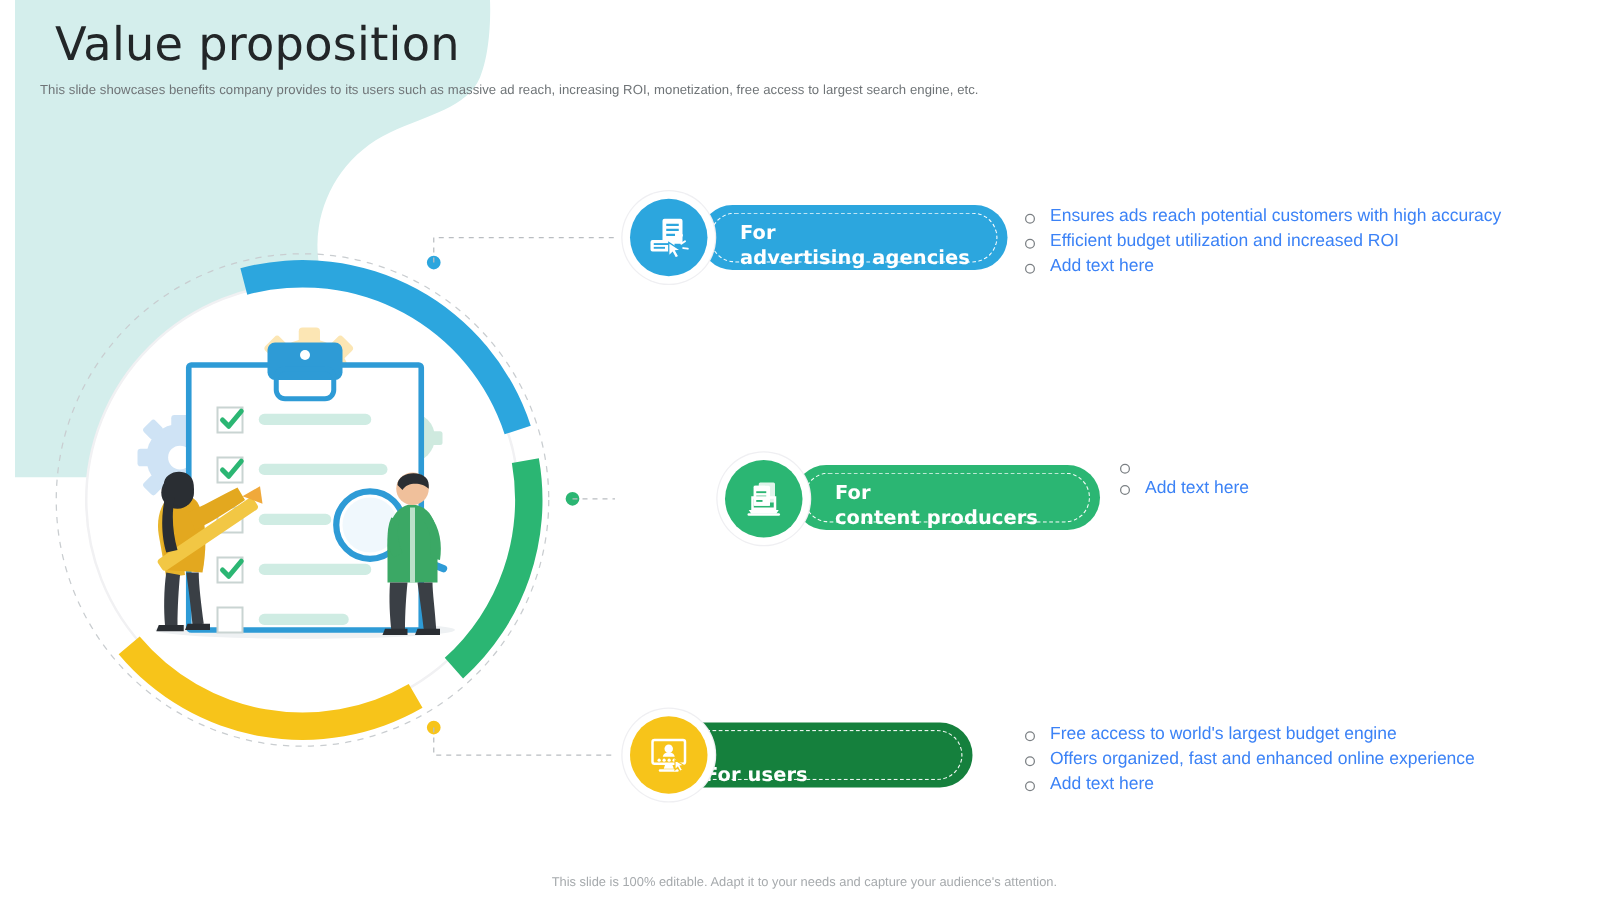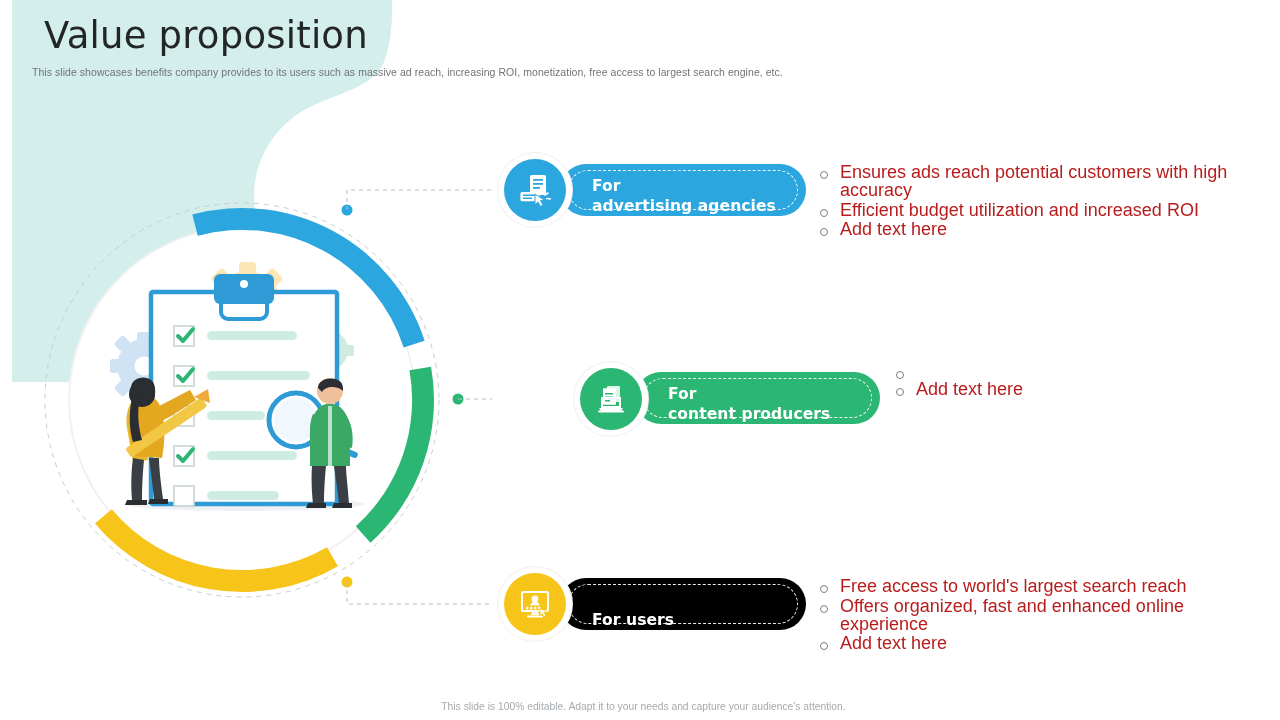--- a/index.html
+++ b/index.html
@@ -116,22 +116,22 @@
   }
   .bullet-marker {
     flex: 0 0 auto;
     width: 6px; height: 6px;
     border: 1.2px solid #7a7f83;
     border-radius: 50%;
     margin-top: 7px;
     margin-right: 12px;
   }
   .bullet-text {
-    font-size: 18px;
-    color: #b91c1c;
+    font-size: 14px;
+    color: #3b82f6;
     line-height: 17.8px;
   }
 
   
   .footer-note {
     position: absolute;
     left: 0; right: 17px;
     top: 701px;
     text-align: center;
     font-size: 10.3px;
@@ -379,21 +379,21 @@
         <span class="bullet-marker"></span>
       </div>
       <div class="bullet">
         <span class="bullet-marker"></span>
         <span class="bullet-text">Add text here</span>
       </div>
     </div>
   </div>
 
   <div class="row">
-    <div class="pill" style="left:548px; top:578px; width:246px; background:#000000;">
+    <div class="pill" style="left:520px; top:578px; width:246px; background:#15803d;">
       <div class="dashed"></div>
       <div class="pill-label" style="margin-left:32px;">
         <span>For users</span>
         <span class="l2"></span>
       </div>
     </div>
     <div class="row-icon" style="left:486px; top:567px;">
       <div class="disc" style="background:#F7C41A;">
         <svg width="34" height="34" viewBox="0 0 34 34">
           <rect x="4" y="5" width="26" height="19" rx="1.6" fill="none" stroke="#ffffff" stroke-width="2"></rect>
@@ -405,21 +405,21 @@
           <rect x="20" y="19.8" width="2.6" height="2.6" rx="1.3" fill="#ffffff"></rect>
           <path d="M14 25 h6 l1 3 h-8 Z" fill="#ffffff"></path>
           <rect x="9" y="28.4" width="16" height="2" rx="1" fill="#ffffff"></rect>
           <path d="M22 21 l0 8 l2.2 -2.2 l1.8 3.3 l2 -1.1 l-1.8 -3.2 l3.1 -0.3 Z" fill="#ffffff" stroke="#F7C41A" stroke-width="0.9"></path>
         </svg>
       </div>
     </div>
     <div class="bullets" style="left:808px; top:578px; width:420px;">
       <div class="bullet">
         <span class="bullet-marker"></span>
-        <span class="bullet-text">Free access to world's largest search reach</span>
+        <span class="bullet-text">Free access to world's largest budget engine</span>
       </div>
       <div class="bullet">
         <span class="bullet-marker"></span>
         <span class="bullet-text">Offers organized, fast and enhanced online experience</span>
       </div>
       <div class="bullet">
         <span class="bullet-marker"></span>
         <span class="bullet-text">Add text here</span>
       </div>
     </div>

